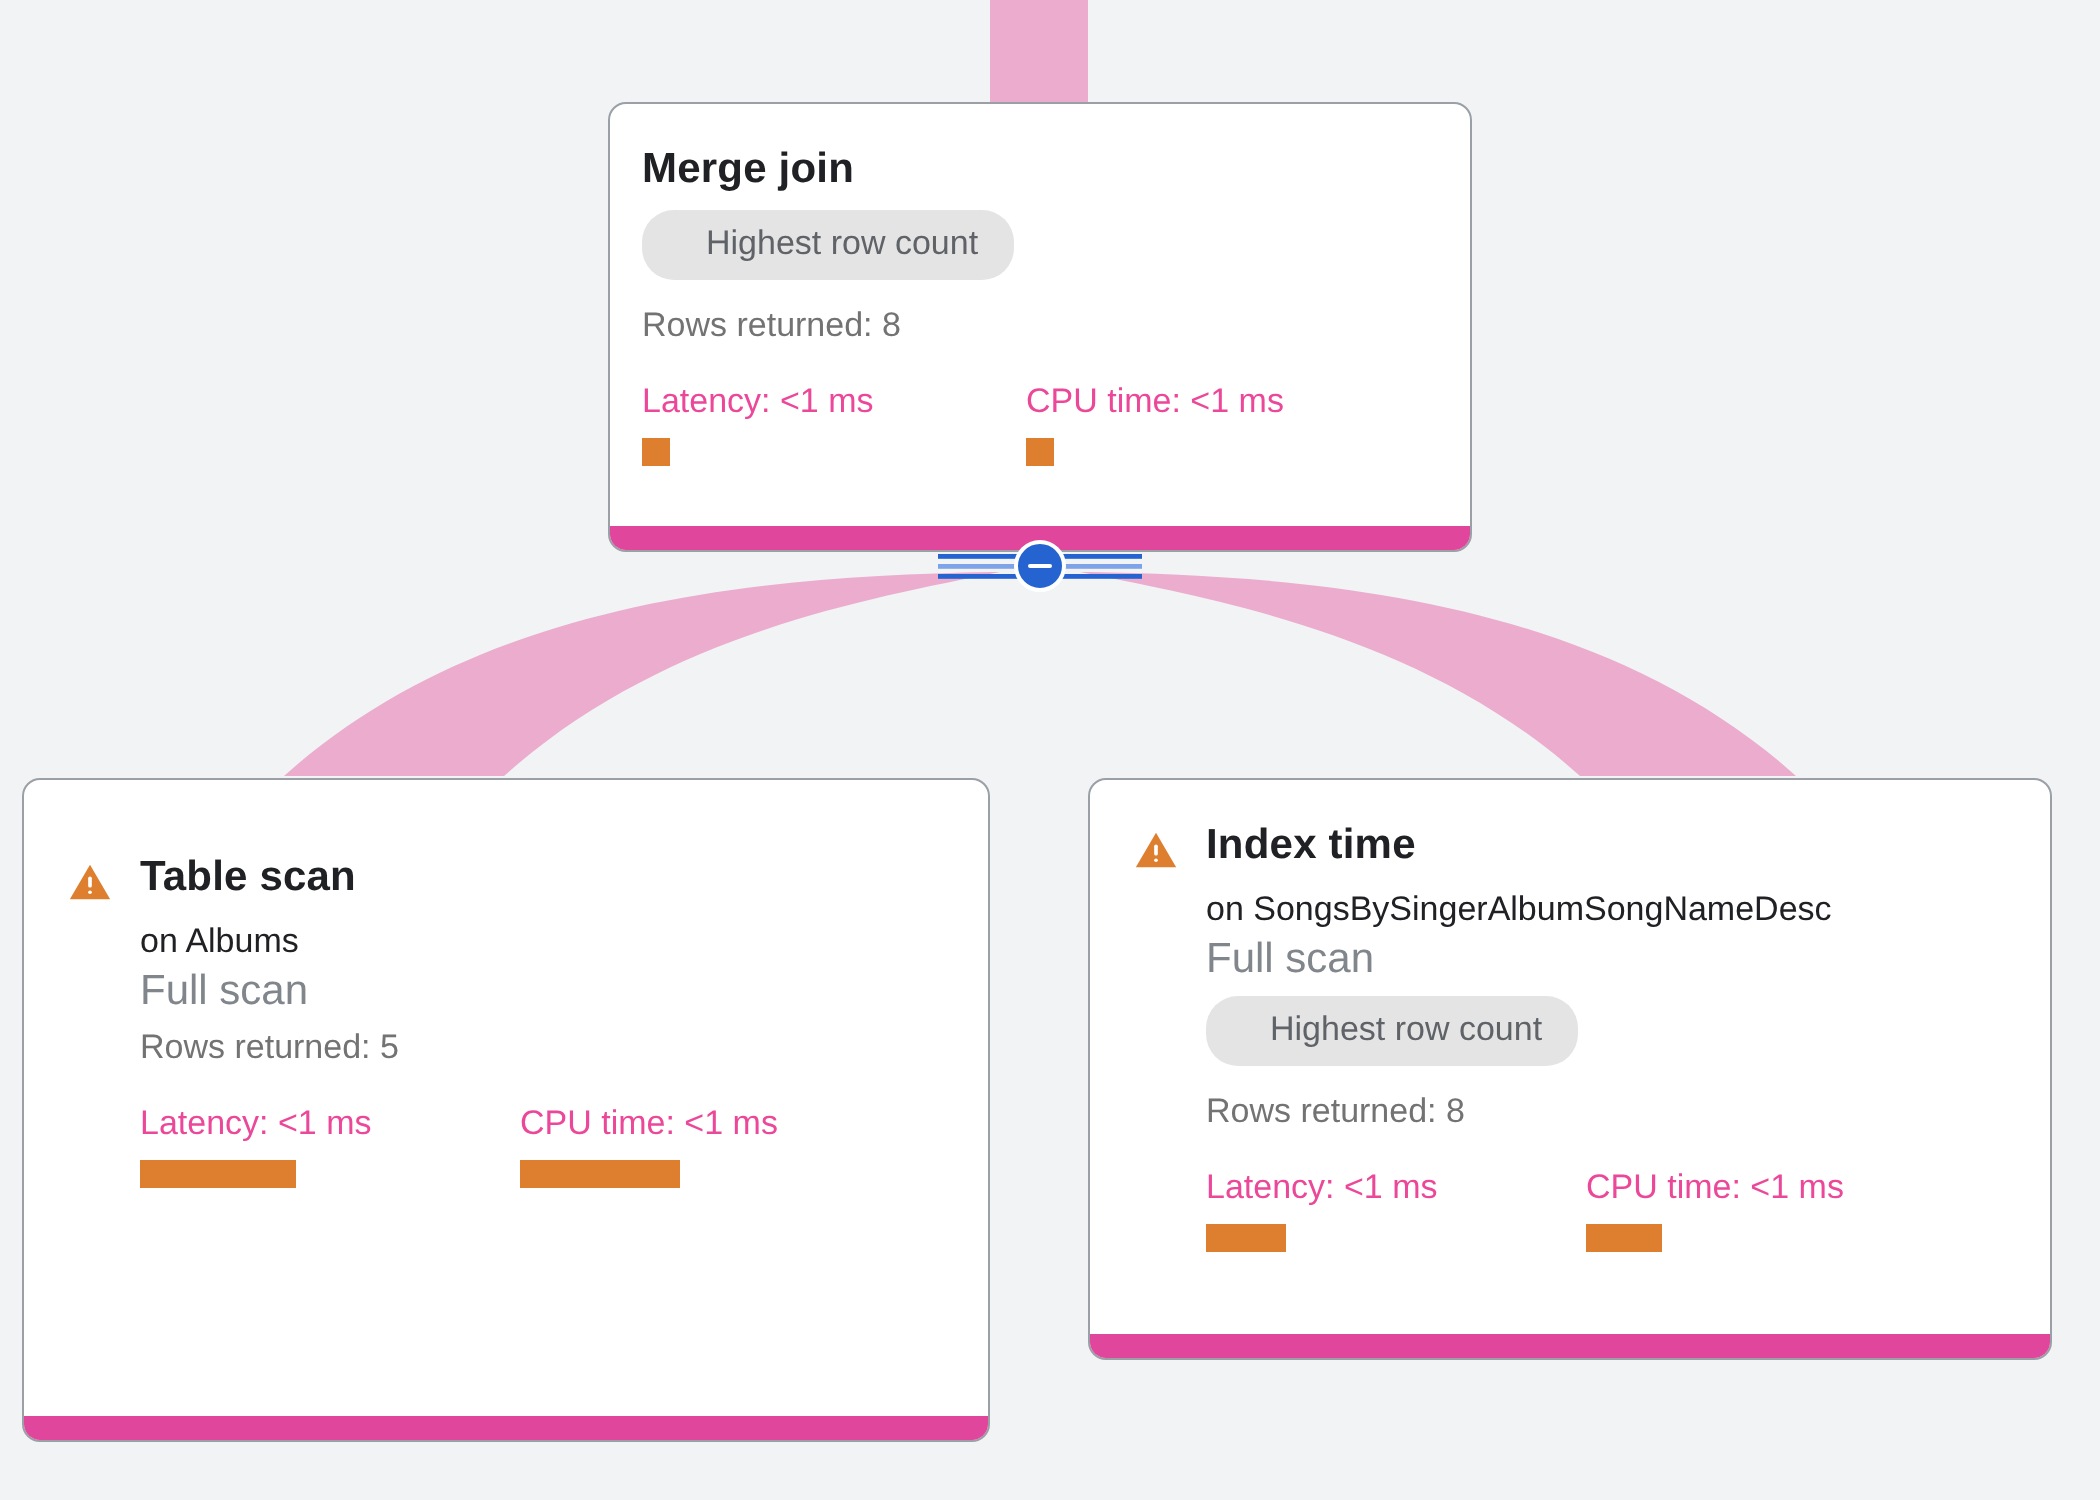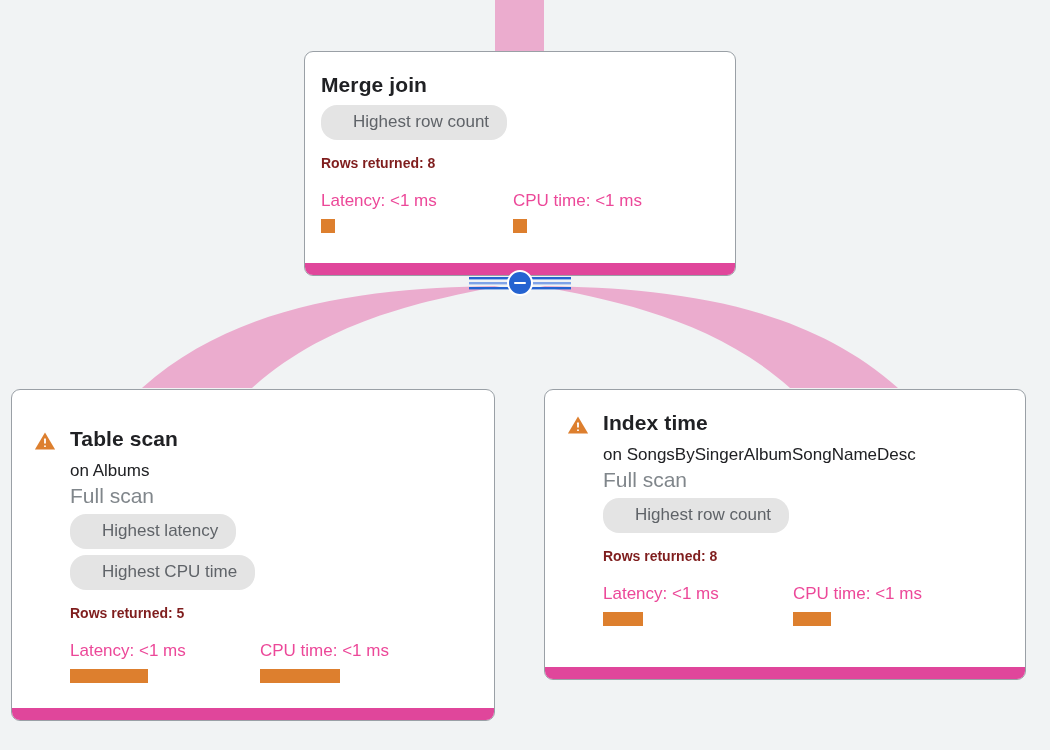--- a/index.html
+++ b/index.html
@@ -88,25 +88,24 @@
     display: inline-block;
     background: #E4E4E4;
     color: #5F6368;
     font-size: 17px;
     line-height: 20px;
     border-radius: 16px;
     padding: 7px 18px 8px 32px;
     margin-bottom: 6px;
   }
   .rows-returned {
-    font-size: 14px;
-    color: #7f1d1d;
+    font-size: 17px;
+    color: #737373;
     line-height: 24px;
     margin-top: 5px;
-    font-weight: bold;
   }
   .metrics {
     display: flex;
     margin-top: 15px;
   }
   .metric {
     display: flex;
     flex-direction: column;
   }
   .metric-label {
@@ -219,24 +218,20 @@
         <svg class="warn-icon" viewBox="0 0 24 24" width="22" height="22">
           <path d="M12 2.6 L23 21.4 L1 21.4 Z" fill="#DD7F2E"></path>
           <rect x="11" y="9" width="2" height="6" rx="1" fill="#FFFFFF"></rect>
           <rect x="11" y="16.6" width="2" height="2" rx="1" fill="#FFFFFF"></rect>
         </svg>
         <div class="node-title">Table scan</div>
       </div>
       <div style="padding-left:36px;">
         <div class="node-subtitle">on Albums</div>
         <div class="node-scantype">Full scan</div>
-        <div class="chips">
-          <div class="chip">Highest latency</div><br>
-          <div class="chip">Highest CPU time</div>
-        </div>
         <div class="rows-returned">Rows returned: 5</div>
         <div class="metrics">
           <div class="metric" style="width:190px;">
             <div class="metric-label">Latency: &lt;1 ms</div>
             <div class="metric-bar" style="width:78px;"></div>
           </div>
           <div class="metric">
             <div class="metric-label">CPU time: &lt;1 ms</div>
             <div class="metric-bar" style="width:80px;"></div>
           </div>

